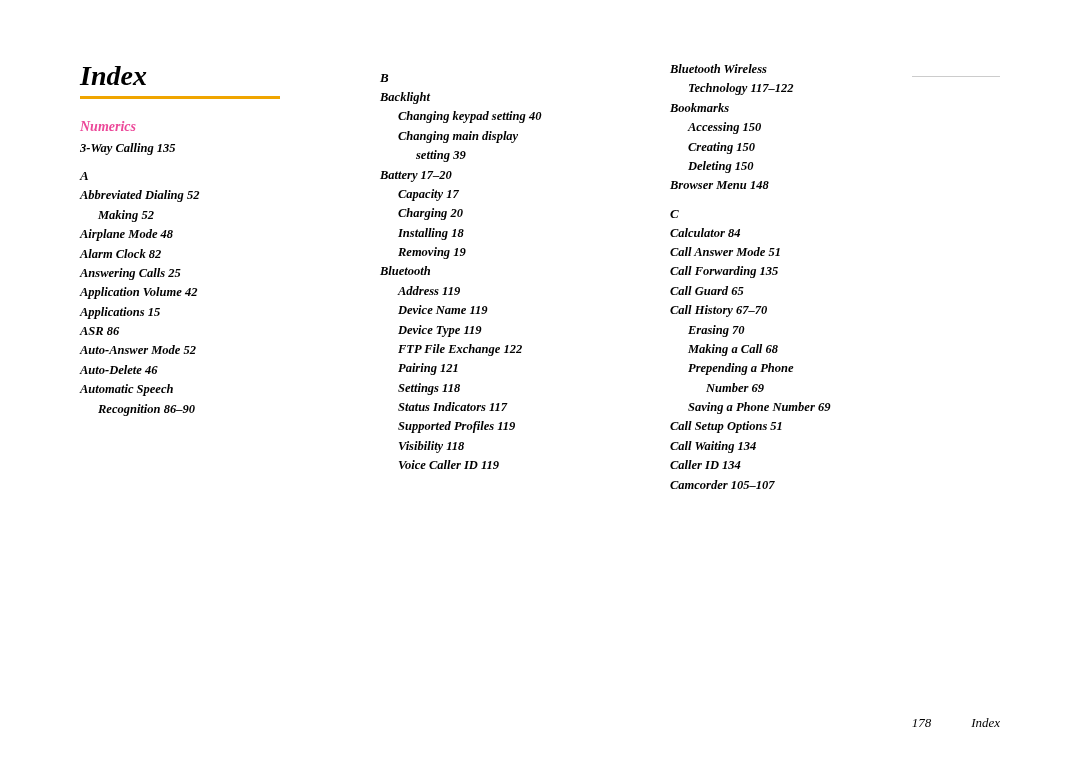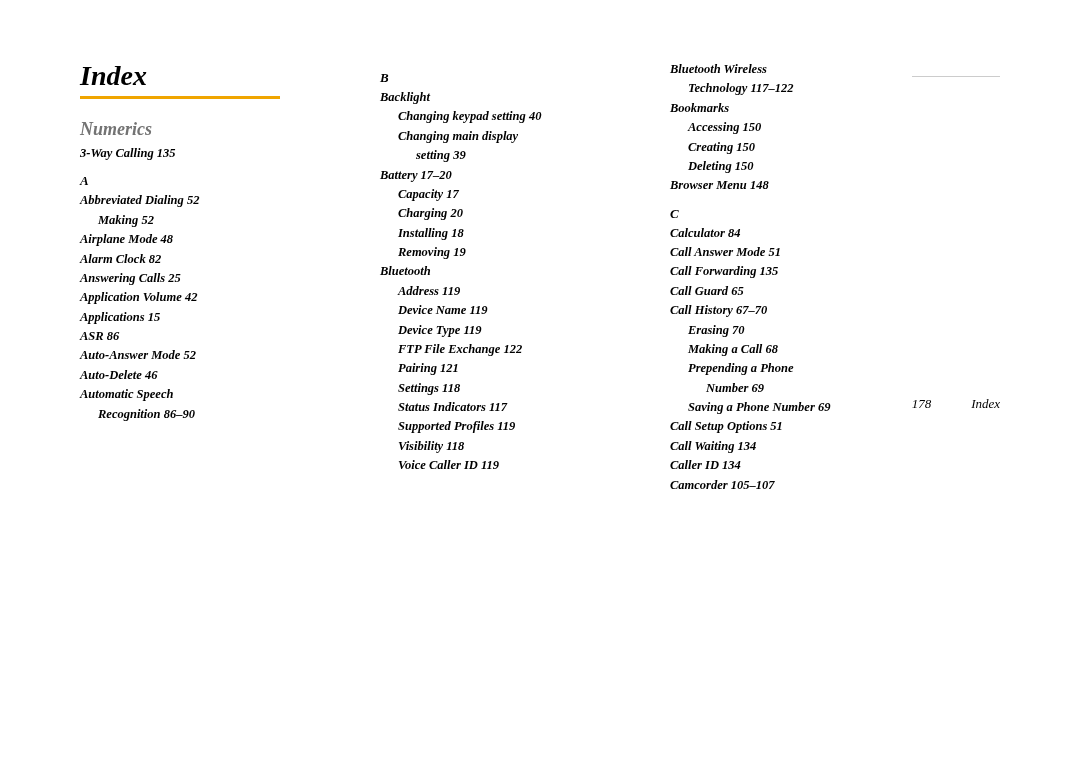--- a/index.html
+++ b/index.html
@@ -48,24 +48,24 @@
     }
 
     .title-underline {
       width: 200px;
       height: 3px;
       background: #f0a500;
       margin-bottom: 20px;
     }
 
     .section-header {
-      font-size: 18px;
+      font-size: 14px;
       font-weight: 700;
       font-style: italic;
-      color: #737373;
+      color: #ec4899;
       margin-bottom: 4px;
       margin-top: 8px;
     }
 
     .index-entry {
       font-size: 12.5px;
       font-weight: 700;
       font-style: italic;
       color: #000;
       line-height: 1.55;
@@ -99,21 +99,21 @@
 
     
     .right-column {
       flex: 1;
       padding-left: 10px;
     }
 
     
     .footer {
       display: flex;
-      align-items: center;
+      align-items: flex-end;
       border-top: 1px solid #ccc;
       margin-top: 16px;
     }
 
     .footer-page {
       font-size: 13px;
       font-style: italic;
       color: #000;
       margin-right: 40px;
     }

